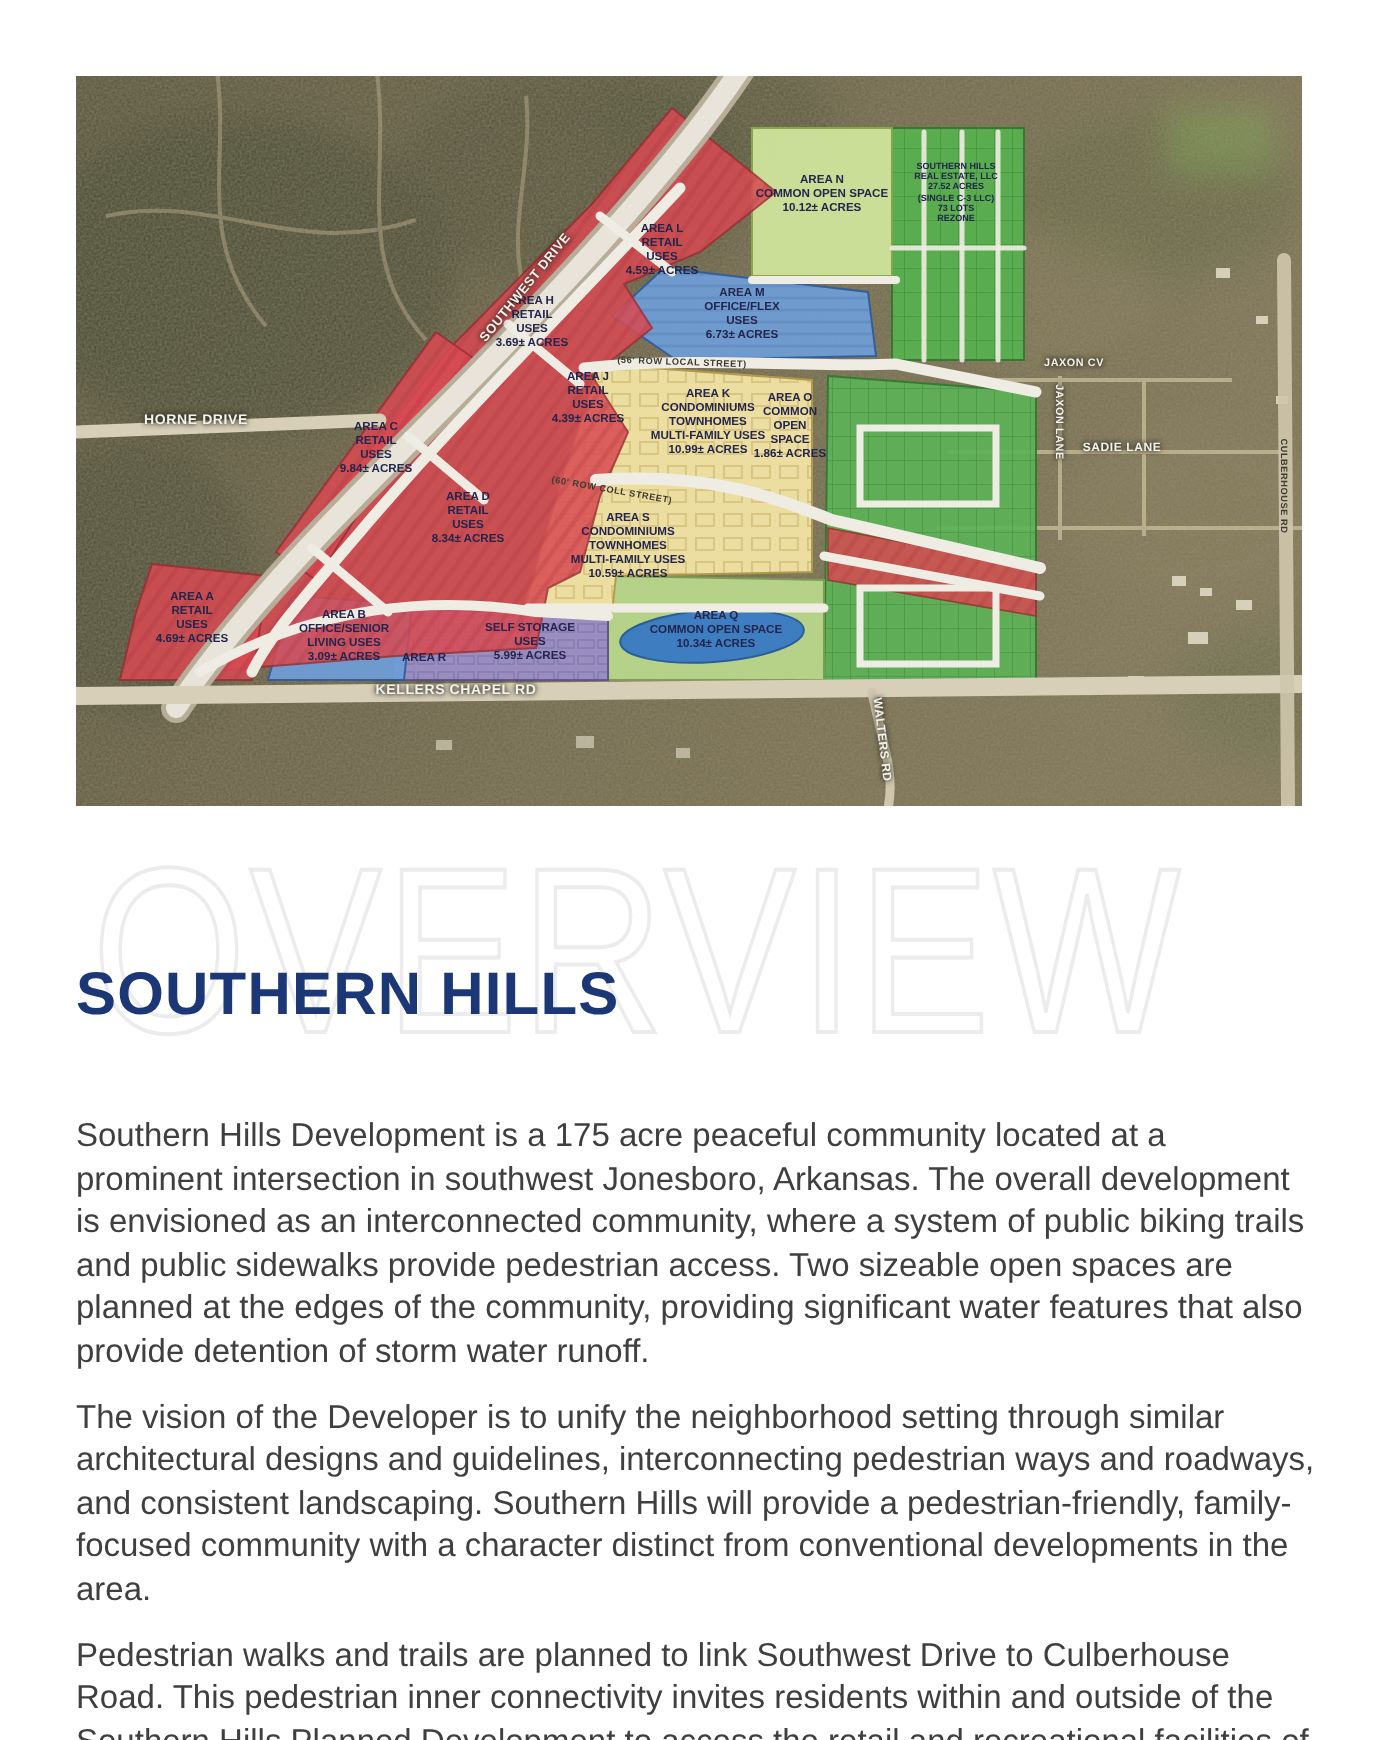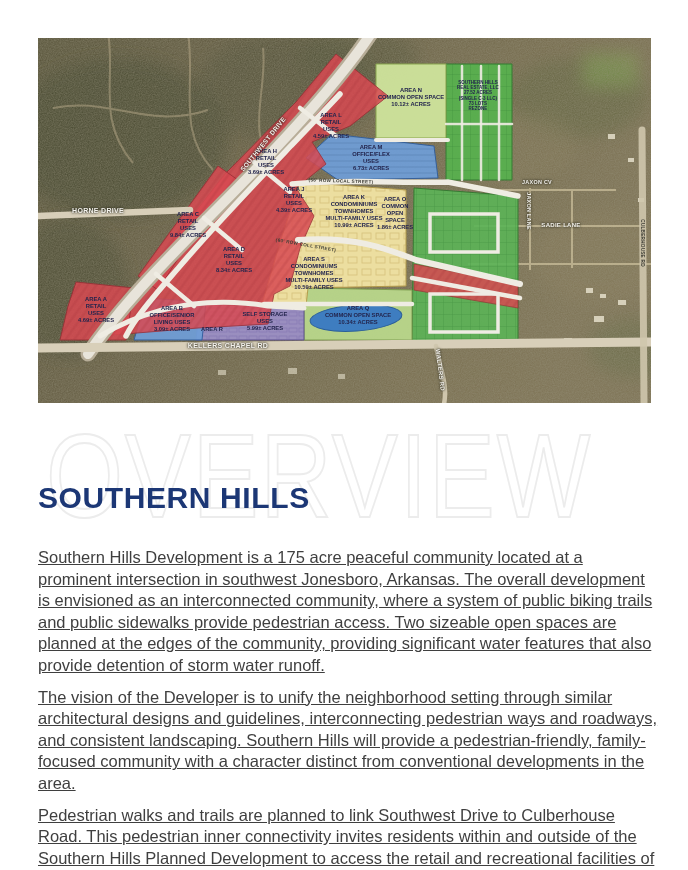--- a/index.html
+++ b/index.html
@@ -40,21 +40,21 @@
     pointer-events:none;user-select:none;
   }
   .title{
     position:absolute;left:38px;top:461px;
     font-size:30px;font-weight:700;letter-spacing:.6px;color:#1c3775;
   }
   .bodycopy{
     position:absolute;left:38px;top:547px;width:622px;
     font-size:16.5px;line-height:1.31;color:#3f3f3f;
   }
-  .bodycopy p{margin:0 0 10px 0;text-decoration:underline;}
+  .bodycopy p{margin:11px 0 10px 0;}
 </style>
 </head>
 <body>
 
 <div class="page">
 
   <div class="map">
     <svg viewBox="0 0 613 365" preserveAspectRatio="none">
       <defs>
         <linearGradient id="gAerial" x1="0" y1="0" x2="1" y2="0.35">

